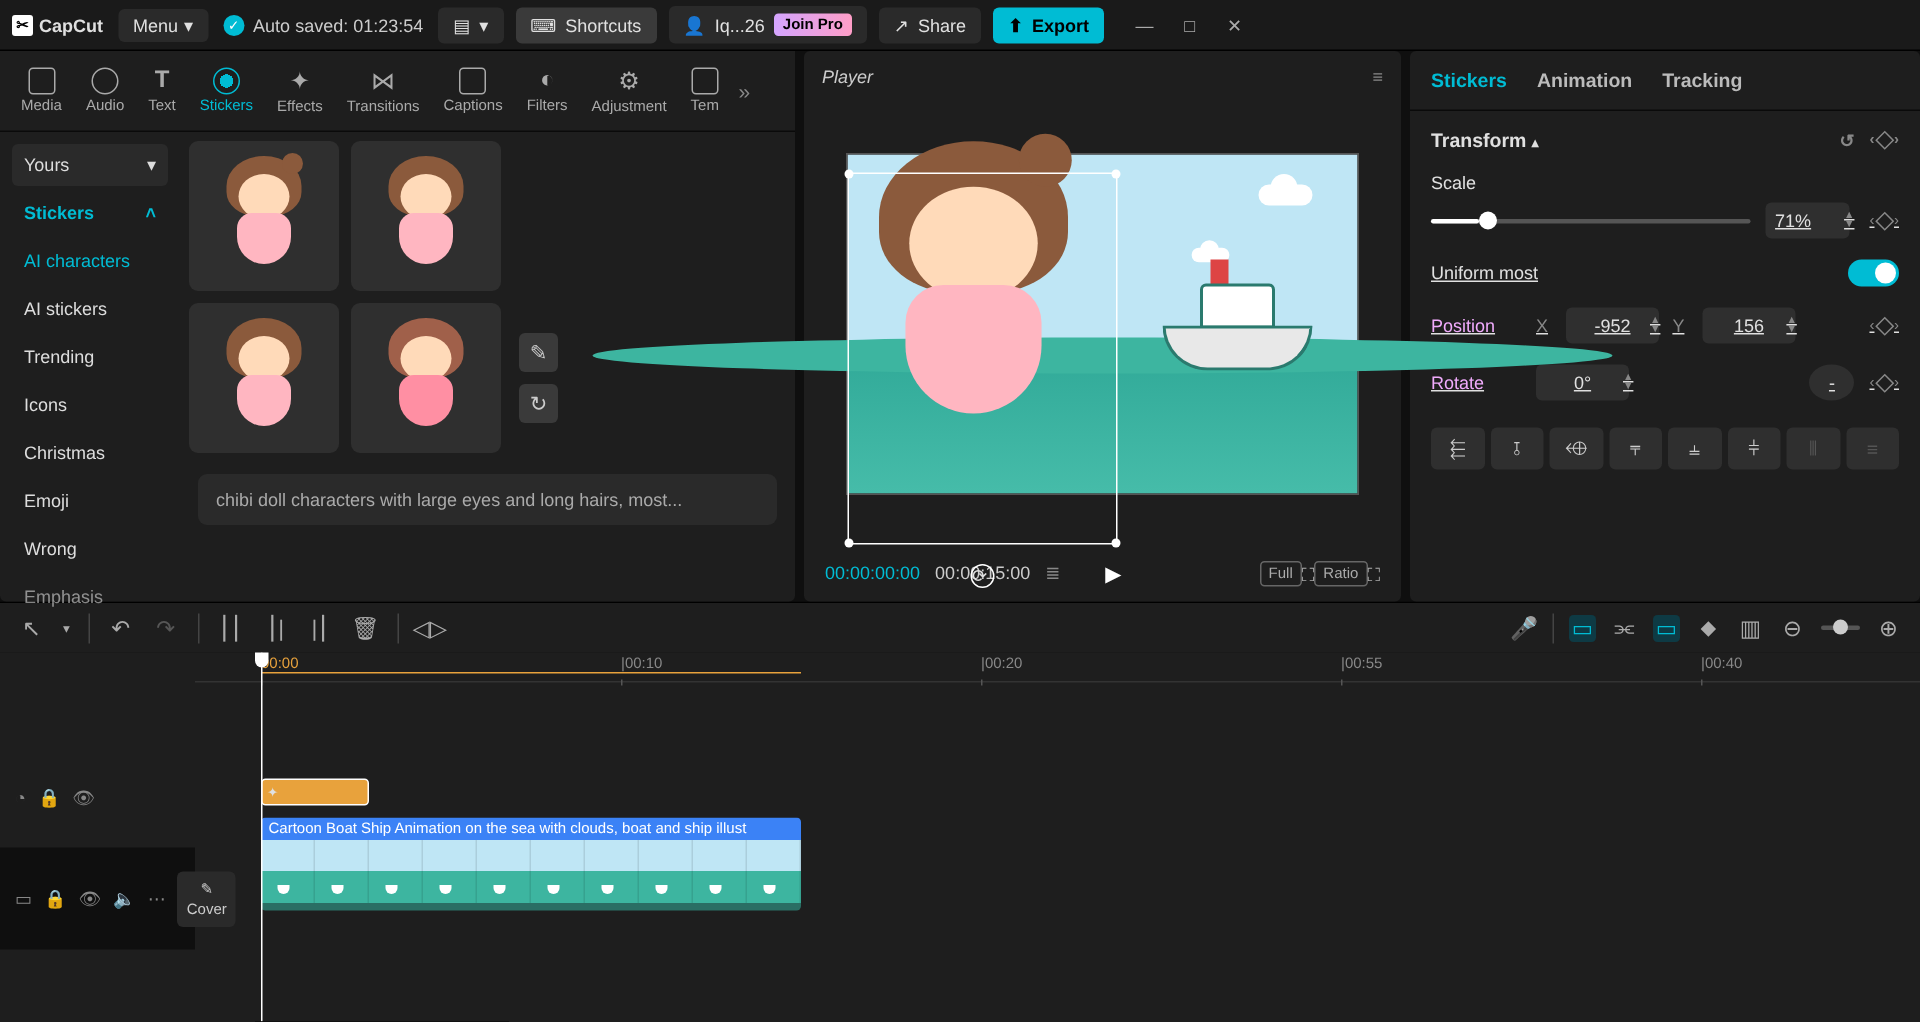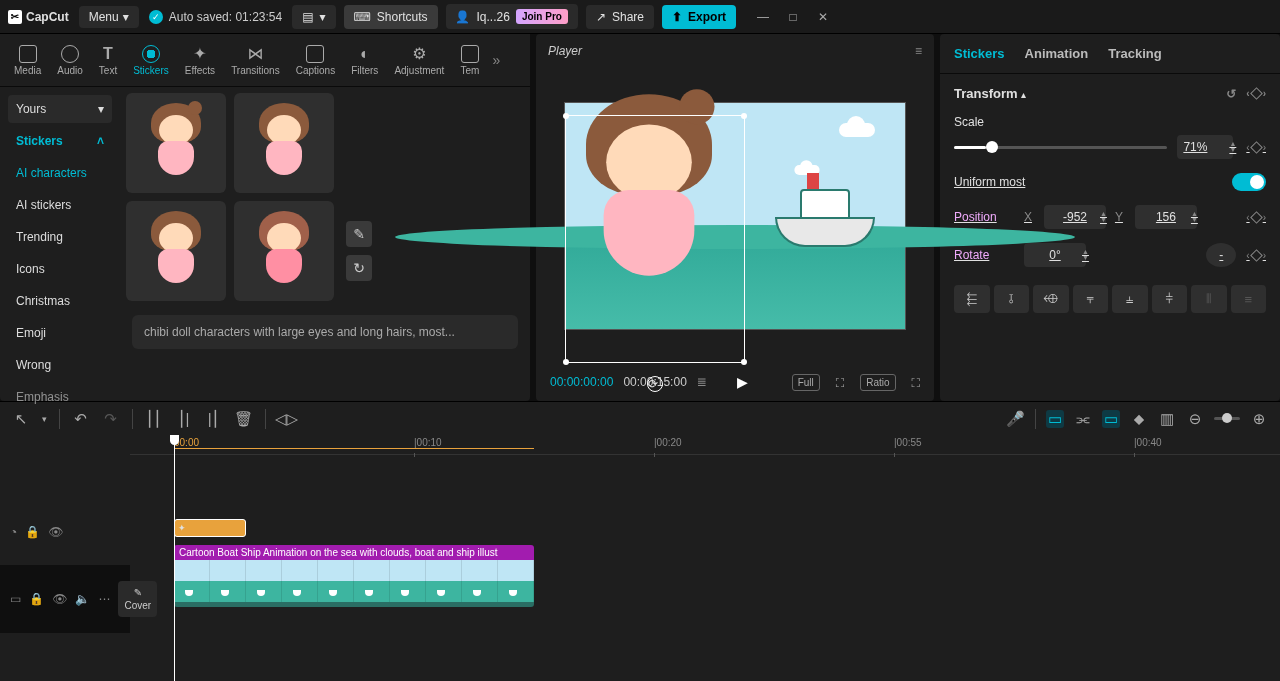--- a/index.html
+++ b/index.html
@@ -65,21 +65,21 @@
 .boat-cabin { width: 50px; height: 30px; background: #fff; border: 2px solid #2a7a6e; position: absolute; bottom: 28px; left: 25px; border-radius: 4px 4px 0 0; }
 .boat-chimney { width: 12px; height: 18px; background: #d44; position: absolute; bottom: 56px; left: 32px; }
 .big-doll { position: absolute; top: 20px; left: 30px; transform: scale(1.8); transform-origin: top left; }
 .wave { position: absolute; width: 200%; height: 24px; background: #3db5a0; border-radius: 50%; bottom: 80px; left: -50%; }
 .rotate-handle { position: absolute; bottom: -30px; left: 50%; width: 16px; height: 16px; border: 1px solid #fff; border-radius: 50%; transform: translateX(-50%); }
 .player-controls { display: flex; align-items: flex-start; justify-content: space-between; padding: 10px 14px; }
 .pc-left { display: flex; align-items: center; gap: 10px; }
 .time-current { color: #00bcd4; }
 .time-total { color: #ccc; }
 .play-btn { color: #fff; font-size: 14px; margin-left: 20px; }
-.pc-right { display: flex; gap: 16px; align-items: center; color: #aaa; }
+.pc-right { display: flex; gap: 0; align-items: center; color: #aaa; }
 .pc-badge { border: 1px solid #666; padding: 2px 5px; border-radius: 3px; font-size: 10px; }
 
 
 .right-panel { width: 340px; background: #1e1e1e; border-radius: 4px; padding: 0; display: flex; flex-direction: column; }
 .insp-tabs { display: flex; gap: 20px; padding: 12px 14px; border-bottom: 1px solid #0a0a0a; font-size: 13px; }
 .insp-tab { color: #bbb; font-weight: 600; }
 .insp-tab.active { color: #00bcd4; }
 .insp-body { padding: 12px 14px; display: flex; flex-direction: column; gap: 14px; }
 .insp-section-header { display: flex; justify-content: space-between; align-items: center; font-weight: 600; font-size: 13px; }
 .insp-icons { display: flex; gap: 10px; color: #888; font-size: 12px; }
@@ -117,21 +117,21 @@
 .ruler { height: 20px; position: relative; border-bottom: 1px solid #333; }
 .ruler-mark { position: absolute; top: 2px; font-size: 10px; color: #888; }
 .ruler-mark::before { content: ''; position: absolute; top: 16px; left: 0; width: 1px; height: 4px; background: #555; }
 .playhead { position: absolute; top: 0; bottom: 0; width: 1px; background: #fff; z-index: 5; }
 .playhead::before { content: ''; position: absolute; top: -2px; left: -4px; width: 9px; height: 12px; background: #fff; border-radius: 2px 2px 5px 5px; }
 .gutter-icons { display: flex; gap: 8px; padding: 4px 10px; color: #888; font-size: 12px; align-items: center; height: 26px; }
 .gutter-icons.main { height: 68px; align-items: center; }
 .sticker-clip { position: absolute; top: 84px; height: 18px; background: #e8a23c; border: 1px solid #fff; border-radius: 3px; }
 .cover-btn { background: #2a2a2a; padding: 6px; border-radius: 4px; text-align: center; display: flex; flex-direction: column; align-items: center; gap: 2px; font-size: 10px; color: #ccc; margin-left: auto; }
 .video-clip { position: absolute; top: 110px; height: 62px; border-radius: 3px; overflow: hidden; }
-.video-clip-title { background: #a21caf; color: #fff; font-size: 10px; padding: 2px 5px; white-space: nowrap; overflow: hidden; }
+.video-clip-title { background: #3b82f6; color: #fff; font-size: 10px; padding: 2px 5px; white-space: nowrap; overflow: hidden; }
 .video-frames { height: 42px; display: flex; background: linear-gradient(#bfe6f5 0%, #bfe6f5 50%, #3db5a0 50%); }
 .frame { flex: 1; border-right: 1px solid rgba(0,0,0,0.1); position: relative; }
 .frame::after { content:''; position:absolute; bottom: 6px; left: 30%; width: 8px; height: 6px; background: #fff; border-radius: 0 0 4px 4px; }
 .audio-track { height: 8px; background: #2a6e64; }
 .gutter-spacer { height: 20px; }
 </style>
 </head>
 <body>
 
 <div class="titlebar">

